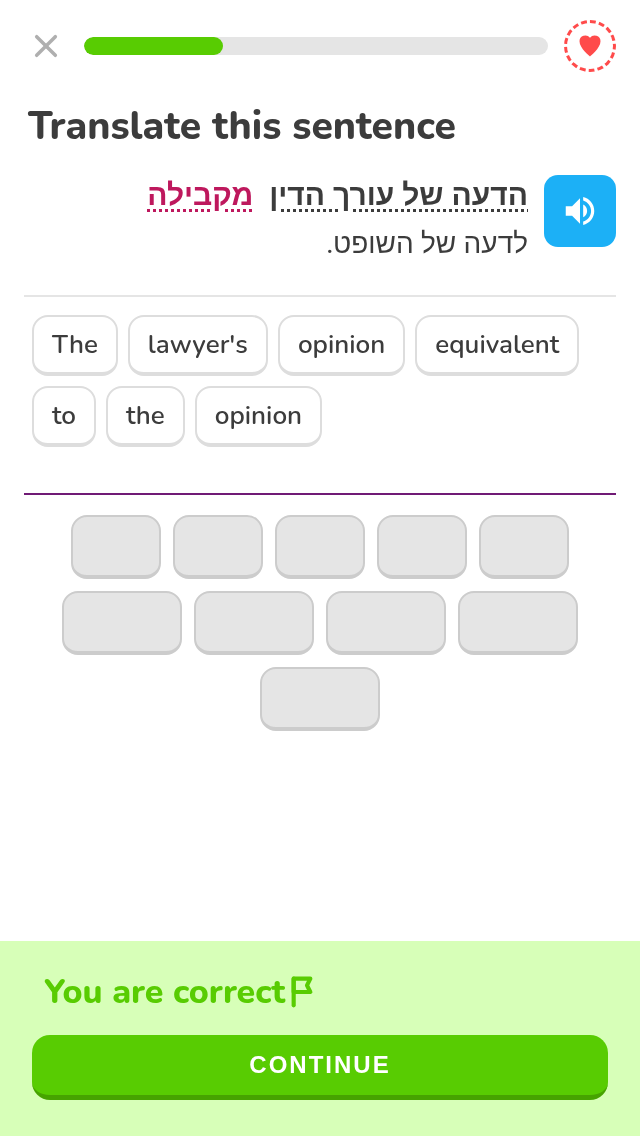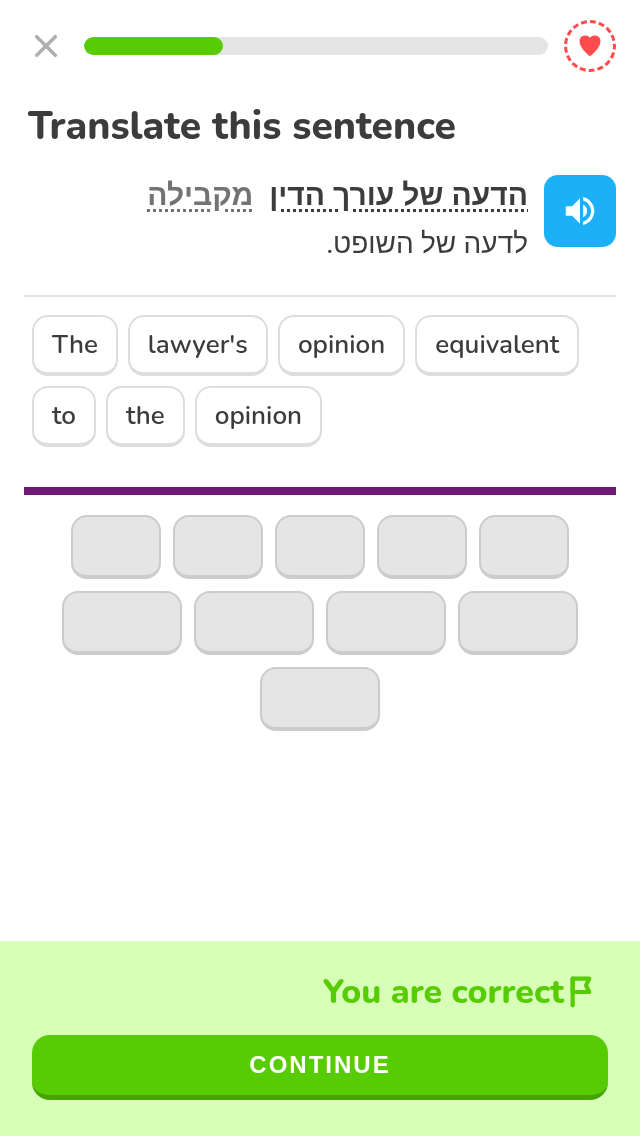--- a/index.html
+++ b/index.html
@@ -83,21 +83,21 @@
     }
     .hebrew-line1 {
       font-size: 30px;
       color: #3c3c3c;
       font-weight: 600;
       direction: rtl;
       margin-bottom: 8px;
       line-height: 1.4;
     }
     .hebrew-line1 .highlight {
-      color: #737373;
+      color: #be185d;
       text-decoration: underline;
       text-decoration-style: dotted;
       text-underline-offset: 4px;
       text-align: right;
     }
     .hebrew-line1 .dotted-underline {
       text-decoration: underline;
       text-decoration-style: dotted;
       text-underline-offset: 4px;
       color: #3c3c3c;
@@ -123,21 +123,21 @@
     }
     .speaker-btn svg {
       width: 38px;
       height: 38px;
     }
 
     
     .answer-area {
       margin: 8px 24px 0;
       border-top: 2px solid #e5e5e5;
-      border-bottom: 8px solid #701a75;
+      border-bottom: 2px solid #701a75;
       min-height: 200px;
       padding: 18px 8px;
       display: flex;
       flex-wrap: wrap;
       gap: 10px;
       align-content: flex-start;
     }
     .word-chip {
       background: #fff;
       border: 2px solid #ddd;
@@ -180,21 +180,21 @@
       position: absolute;
       bottom: 0;
       left: 0;
       right: 0;
       background: #d7ffb8;
       padding: 28px 32px 36px;
     }
     .correct-row {
       display: flex;
       align-items: center;
-      justify-content: flex-end;
+      justify-content: flex-start;
       margin-bottom: 20px;
       margin-left: 12px;
     }
     .correct-text {
       font-size: 34px;
       font-weight: 800;
       color: #58cc02;
     }
     .flag-icon {
       width: 44px;

